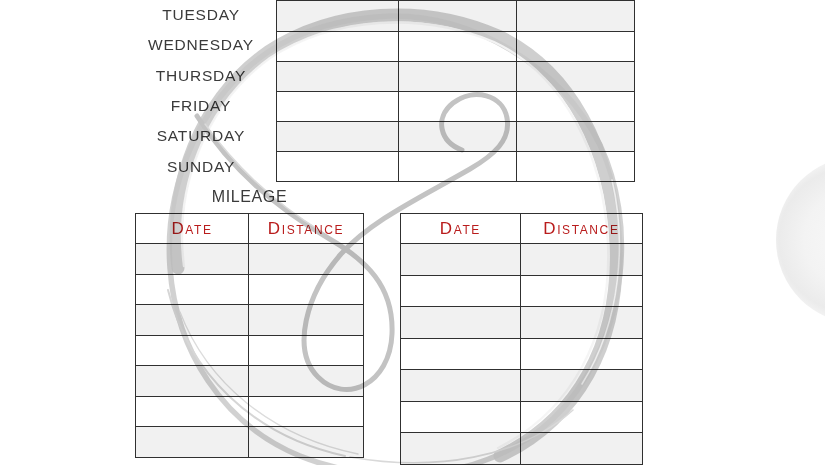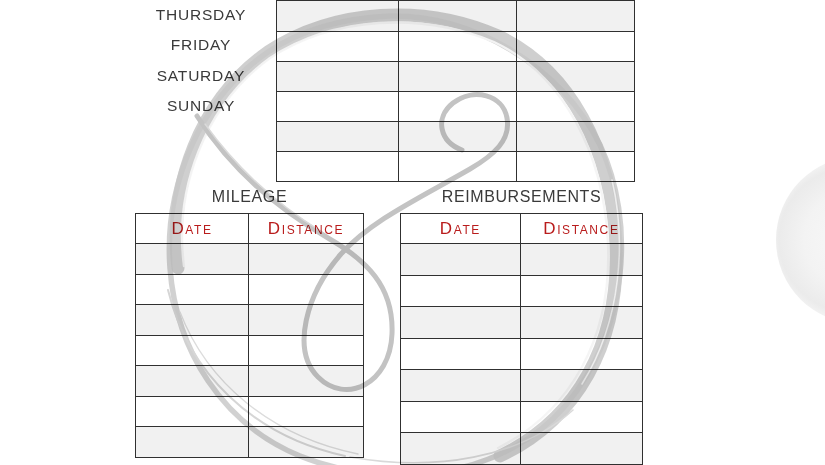--- a/index.html
+++ b/index.html
@@ -105,20 +105,22 @@
   }
 </style>
 </head>
 <body>
 
 <div class="page">
 
   <div class="soft-circle"></div>
 
   <div class="day-labels" id="day-labels">
+      <div class="day-label">TUESDAY</div>
+      <div class="day-label">WEDNESDAY</div>
       <div class="day-label">THURSDAY</div>
       <div class="day-label">FRIDAY</div>
       <div class="day-label">SATURDAY</div>
       <div class="day-label">SUNDAY</div>
     </div>
 
   <div class="week-grid" id="week-grid">
       <div class="week-row shaded">
         <div class="week-cell"></div>
         <div class="week-cell"></div>
@@ -146,21 +148,20 @@
       </div>
       <div class="week-row">
         <div class="week-cell"></div>
         <div class="week-cell"></div>
         <div class="week-cell"></div>
       </div>
     </div>
 
   <div class="section-title" id="mileage-title">MILEAGE</div>
 
-  <div class="section-title" id="reimb-title">REIMBURSEMENTS</div>
 
   <div class="log-table" id="mileage-table">
       <div class="log-row">
         <div class="log-cell header-cell">Date</div>
         <div class="log-cell header-cell">Distance</div>
       </div>
       <div class="log-row shaded">
         <div class="log-cell"></div>
         <div class="log-cell"></div>
       </div>

